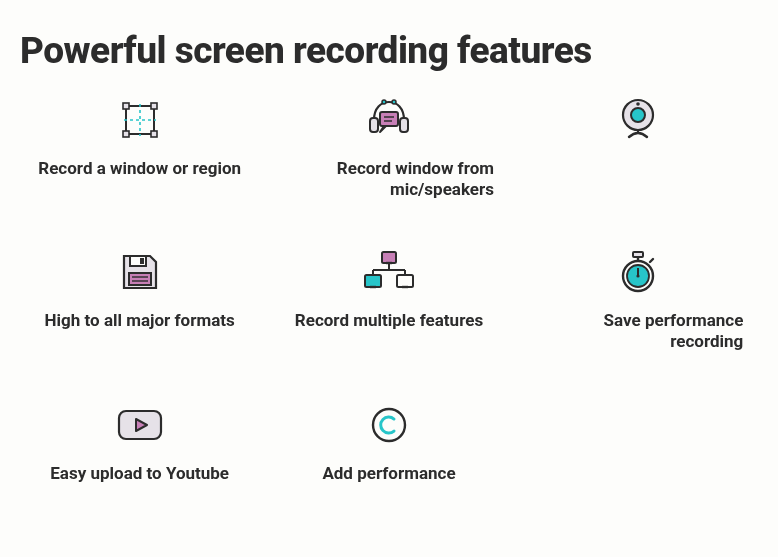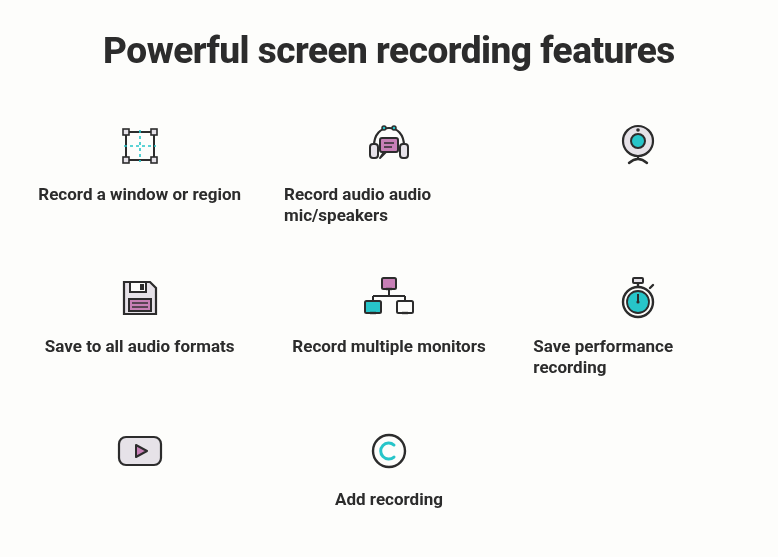--- a/index.html
+++ b/index.html
@@ -8,40 +8,40 @@
     height: 557px;
     background: #fdfdfb;
     font-family: "Segoe UI", -apple-system, BlinkMacSystemFont, Roboto, "Helvetica Neue", Arial, sans-serif;
     color: #2c2c2c;
     overflow: hidden;
   }
   .wrap {
     padding: 30px 20px 10px 20px;
   }
   .headline {
-    text-align: center;
+    text-align: left;
     font-size: 37px;
     font-weight: 800;
     color: #2c2c2c;
     line-height: 1.15;
-    margin-bottom: 45px;
+    margin-bottom: 19px;
     letter-spacing: -0.5px;
   }
   .grid {
     display: grid;
     grid-template-columns: repeat(3, 1fr);
     column-gap: 10px;
     row-gap: 44px;
     padding: 0 0px;
   }
   .cell {
     display: flex;
     flex-direction: column;
     align-items: center;
-    text-align: left;
+    text-align: right;
   }
   .icon-slot {
     height: 56px;
     display: flex;
     align-items: center;
     justify-content: center;
     margin-bottom: 10px;
   }
   .label {
     font-size: 17px;
@@ -82,21 +82,21 @@
           <rect x="6" y="22" width="8" height="14" rx="3" fill="#e6e2e8" stroke="#2c2c2c" stroke-width="2"></rect>
           <rect x="36" y="22" width="8" height="14" rx="3" fill="#e6e2e8" stroke="#2c2c2c" stroke-width="2"></rect>
           <rect x="16" y="16" width="18" height="14" rx="2" fill="#c77fb6" stroke="#2c2c2c" stroke-width="2"></rect>
           <path d="M20 30 L16 36 L22 30 Z" fill="#c77fb6" stroke="#2c2c2c" stroke-width="2" stroke-linejoin="round"></path>
           <line x1="20" y1="21" x2="30" y2="21" stroke="#2c2c2c" stroke-width="1.5"></line>
           <line x1="20" y1="25" x2="28" y2="25" stroke="#2c2c2c" stroke-width="1.5"></line>
           <circle cx="20" cy="6" r="2" fill="#27c5c9" stroke="#2c2c2c" stroke-width="1.5"></circle>
           <circle cx="30" cy="6" r="2" fill="#27c5c9" stroke="#2c2c2c" stroke-width="1.5"></circle>
         </svg>
       </div>
-      <div class="label">Record audio audio mic/speakers</div>
+      <div class="label">Record window from mic/speakers</div>
     </div>
 
     <div class="cell">
       <div class="icon-slot">
         <svg width="44" height="50" viewBox="0 0 44 50">
           <circle cx="22" cy="20" r="15" fill="#e6e2e8" stroke="#2c2c2c" stroke-width="2.2"></circle>
           <circle cx="22" cy="20" r="7" fill="#27c5c9" stroke="#2c2c2c" stroke-width="2"></circle>
           <circle cx="22" cy="9" r="1.8" fill="#2c2c2c"></circle>
           <path d="M13 42 Q22 34 31 42" fill="none" stroke="#2c2c2c" stroke-width="2.4" stroke-linecap="round"></path>
           <line x1="22" y1="35" x2="22" y2="38" stroke="#2c2c2c" stroke-width="2.2"></line>
@@ -108,40 +108,40 @@
       <div class="icon-slot">
         <svg width="44" height="44" viewBox="0 0 44 44">
           <path d="M6 6 L32 6 L38 12 L38 38 L6 38 Z" fill="#e6e2e8" stroke="#2c2c2c" stroke-width="2.2"></path>
           <rect x="12" y="6" width="16" height="10" fill="#fdfdfb" stroke="#2c2c2c" stroke-width="2"></rect>
           <rect x="22" y="8" width="4" height="6" fill="#2c2c2c"></rect>
           <rect x="11" y="23" width="22" height="12" fill="#c77fb6" stroke="#2c2c2c" stroke-width="2"></rect>
           <line x1="14" y1="27" x2="30" y2="27" stroke="#2c2c2c" stroke-width="1.4"></line>
           <line x1="14" y1="31" x2="30" y2="31" stroke="#2c2c2c" stroke-width="1.4"></line>
         </svg>
       </div>
-      <div class="label">Save to all audio formats</div>
+      <div class="label">High to all major formats</div>
     </div>
 
 
     <div class="cell">
       <div class="icon-slot">
         <svg width="64" height="48" viewBox="0 0 64 48">
           <rect x="25" y="4" width="14" height="11" rx="1.5" fill="#c77fb6" stroke="#2c2c2c" stroke-width="2"></rect>
           <line x1="32" y1="15" x2="32" y2="22" stroke="#2c2c2c" stroke-width="2"></line>
           <line x1="16" y1="22" x2="48" y2="22" stroke="#2c2c2c" stroke-width="2"></line>
           <line x1="16" y1="22" x2="16" y2="27" stroke="#2c2c2c" stroke-width="2"></line>
           <line x1="48" y1="22" x2="48" y2="27" stroke="#2c2c2c" stroke-width="2"></line>
           <rect x="8" y="27" width="16" height="12" rx="1.5" fill="#27c5c9" stroke="#2c2c2c" stroke-width="2"></rect>
           <rect x="40" y="27" width="16" height="12" rx="1.5" fill="#fdfdfb" stroke="#2c2c2c" stroke-width="2"></rect>
           <line x1="13" y1="39" x2="19" y2="39" stroke="#2c2c2c" stroke-width="2.4"></line>
           <line x1="45" y1="39" x2="51" y2="39" stroke="#2c2c2c" stroke-width="2.4"></line>
           <line x1="29" y1="15" x2="35" y2="15" stroke="#2c2c2c" stroke-width="2.4"></line>
         </svg>
       </div>
-      <div class="label">Record multiple monitors</div>
+      <div class="label">Record multiple features</div>
     </div>
 
     <div class="cell">
       <div class="icon-slot">
         <svg width="44" height="48" viewBox="0 0 44 48">
           <circle cx="22" cy="28" r="15" fill="#fdfdfb" stroke="#2c2c2c" stroke-width="2.4"></circle>
           <circle cx="22" cy="28" r="11" fill="#27c5c9" stroke="#2c2c2c" stroke-width="1.8"></circle>
           <rect x="17" y="4" width="10" height="5" rx="1" fill="#e6e2e8" stroke="#2c2c2c" stroke-width="2"></rect>
           <line x1="22" y1="9" x2="22" y2="13" stroke="#2c2c2c" stroke-width="2.4"></line>
           <line x1="34" y1="14" x2="37" y2="11" stroke="#2c2c2c" stroke-width="2.4" stroke-linecap="round"></line>
@@ -152,26 +152,27 @@
       <div class="label">Save performance recording</div>
     </div>
 
     <div class="cell">
       <div class="icon-slot">
         <svg width="52" height="40" viewBox="0 0 52 40">
           <rect x="5" y="6" width="42" height="28" rx="7" fill="#e6e2e8" stroke="#2c2c2c" stroke-width="2.2"></rect>
           <path d="M22 14 L33 20 L22 26 Z" fill="#c77fb6" stroke="#2c2c2c" stroke-width="2" stroke-linejoin="round"></path>
         </svg>
       </div>
+      <div class="label">Easy upload to Youtube</div>
     </div>
 
     <div class="cell">
       <div class="icon-slot">
         <svg width="42" height="42" viewBox="0 0 42 42">
           <circle cx="21" cy="21" r="16" fill="#fdfdfb" stroke="#2c2c2c" stroke-width="2.4"></circle>
           <path d="M26 15 A8 8 0 1 0 26 27" fill="none" stroke="#27c5c9" stroke-width="3" stroke-linecap="round"></path>
         </svg>
       </div>
-      <div class="label">Add recording</div>
+      <div class="label">Add performance</div>
     </div>
 
   </div>
 </div>
 
 </body></html>

